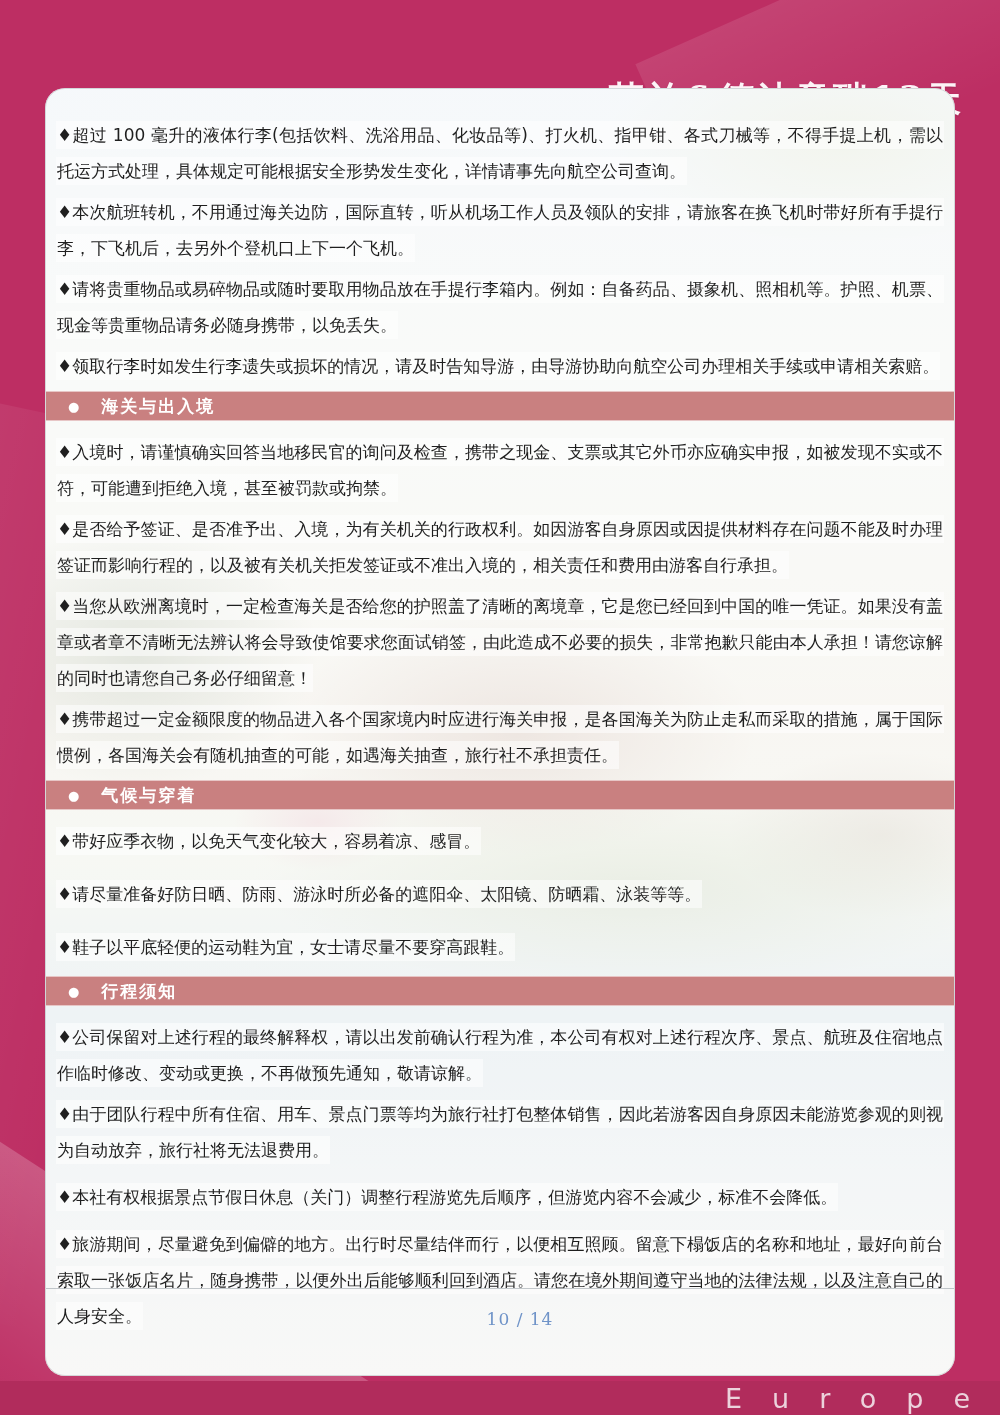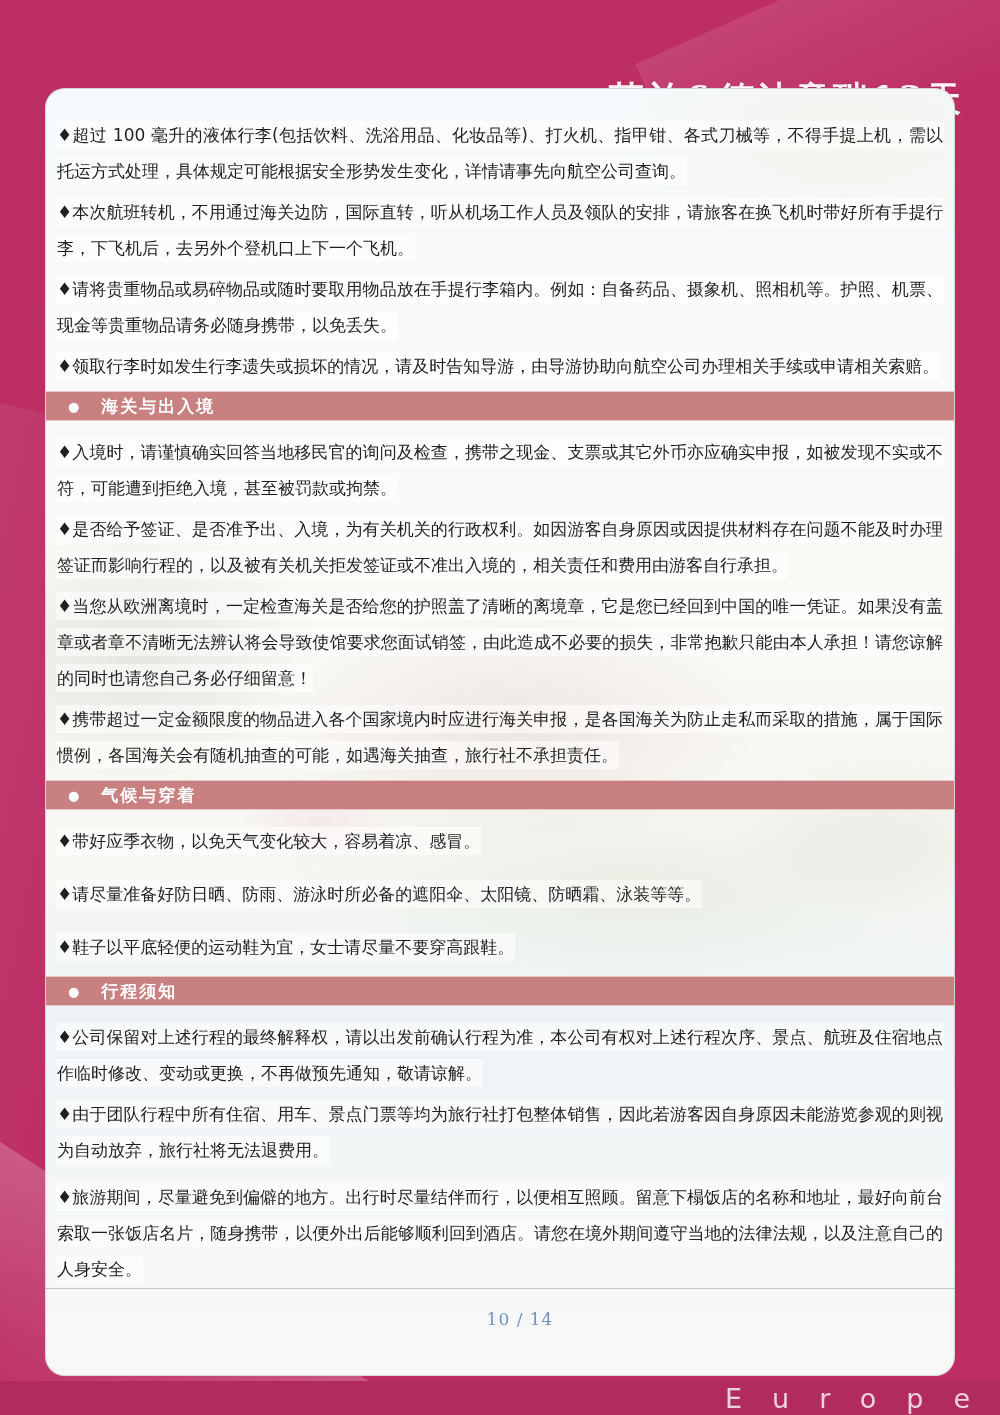--- a/index.html
+++ b/index.html
@@ -173,20 +173,21 @@
     <p class="para gap"><span class="line-bg">♦请尽量准备好防日晒、防雨、游泳时所必备的遮阳伞、太阳镜、防晒霜、泳装等等。</span></p>
     <p class="para gap-s"><span class="line-bg">♦鞋子以平底轻便的运动鞋为宜，女士请尽量不要穿高跟鞋。</span></p>
 
     <div class="section-bar">
       <span class="section-dot">●</span>
       <span class="section-label">行程须知</span>
     </div>
 
     <p class="para"><span class="line-bg">♦公司保留对上述行程的最终解释权，请以出发前确认行程为准，本公司有权对上述行程次序、景点、航班及住宿地点作临时修改、变动或更换，不再做预先通知，敬请谅解。</span></p>
     <p class="para gap-s"><span class="line-bg">♦由于团队行程中所有住宿、用车、景点门票等均为旅行社打包整体销售，因此若游客因自身原因未能游览参观的则视为自动放弃，旅行社将无法退费用。</span></p>
+    <p class="para gap-s"><span class="line-bg">♦本社有权根据景点节假日休息（关门）调整行程游览先后顺序，但游览内容不会减少，标准不会降低。</span></p>
     <p class="para gap-s"><span class="line-bg">♦旅游期间，尽量避免到偏僻的地方。出行时尽量结伴而行，以便相互照顾。留意下榻饭店的名称和地址，最好向前台索取一张饭店名片，随身携带，以便外出后能够顺利回到酒店。请您在境外期间遵守当地的法律法规，以及注意自己的人身安全。</span></p>
 
     <div class="divider"></div>
     <div class="page-num-wrap">
       <span class="page-number">10 / 14</span>
     </div>
   </div>
 </div>
 
 <div class="footer-bar">

